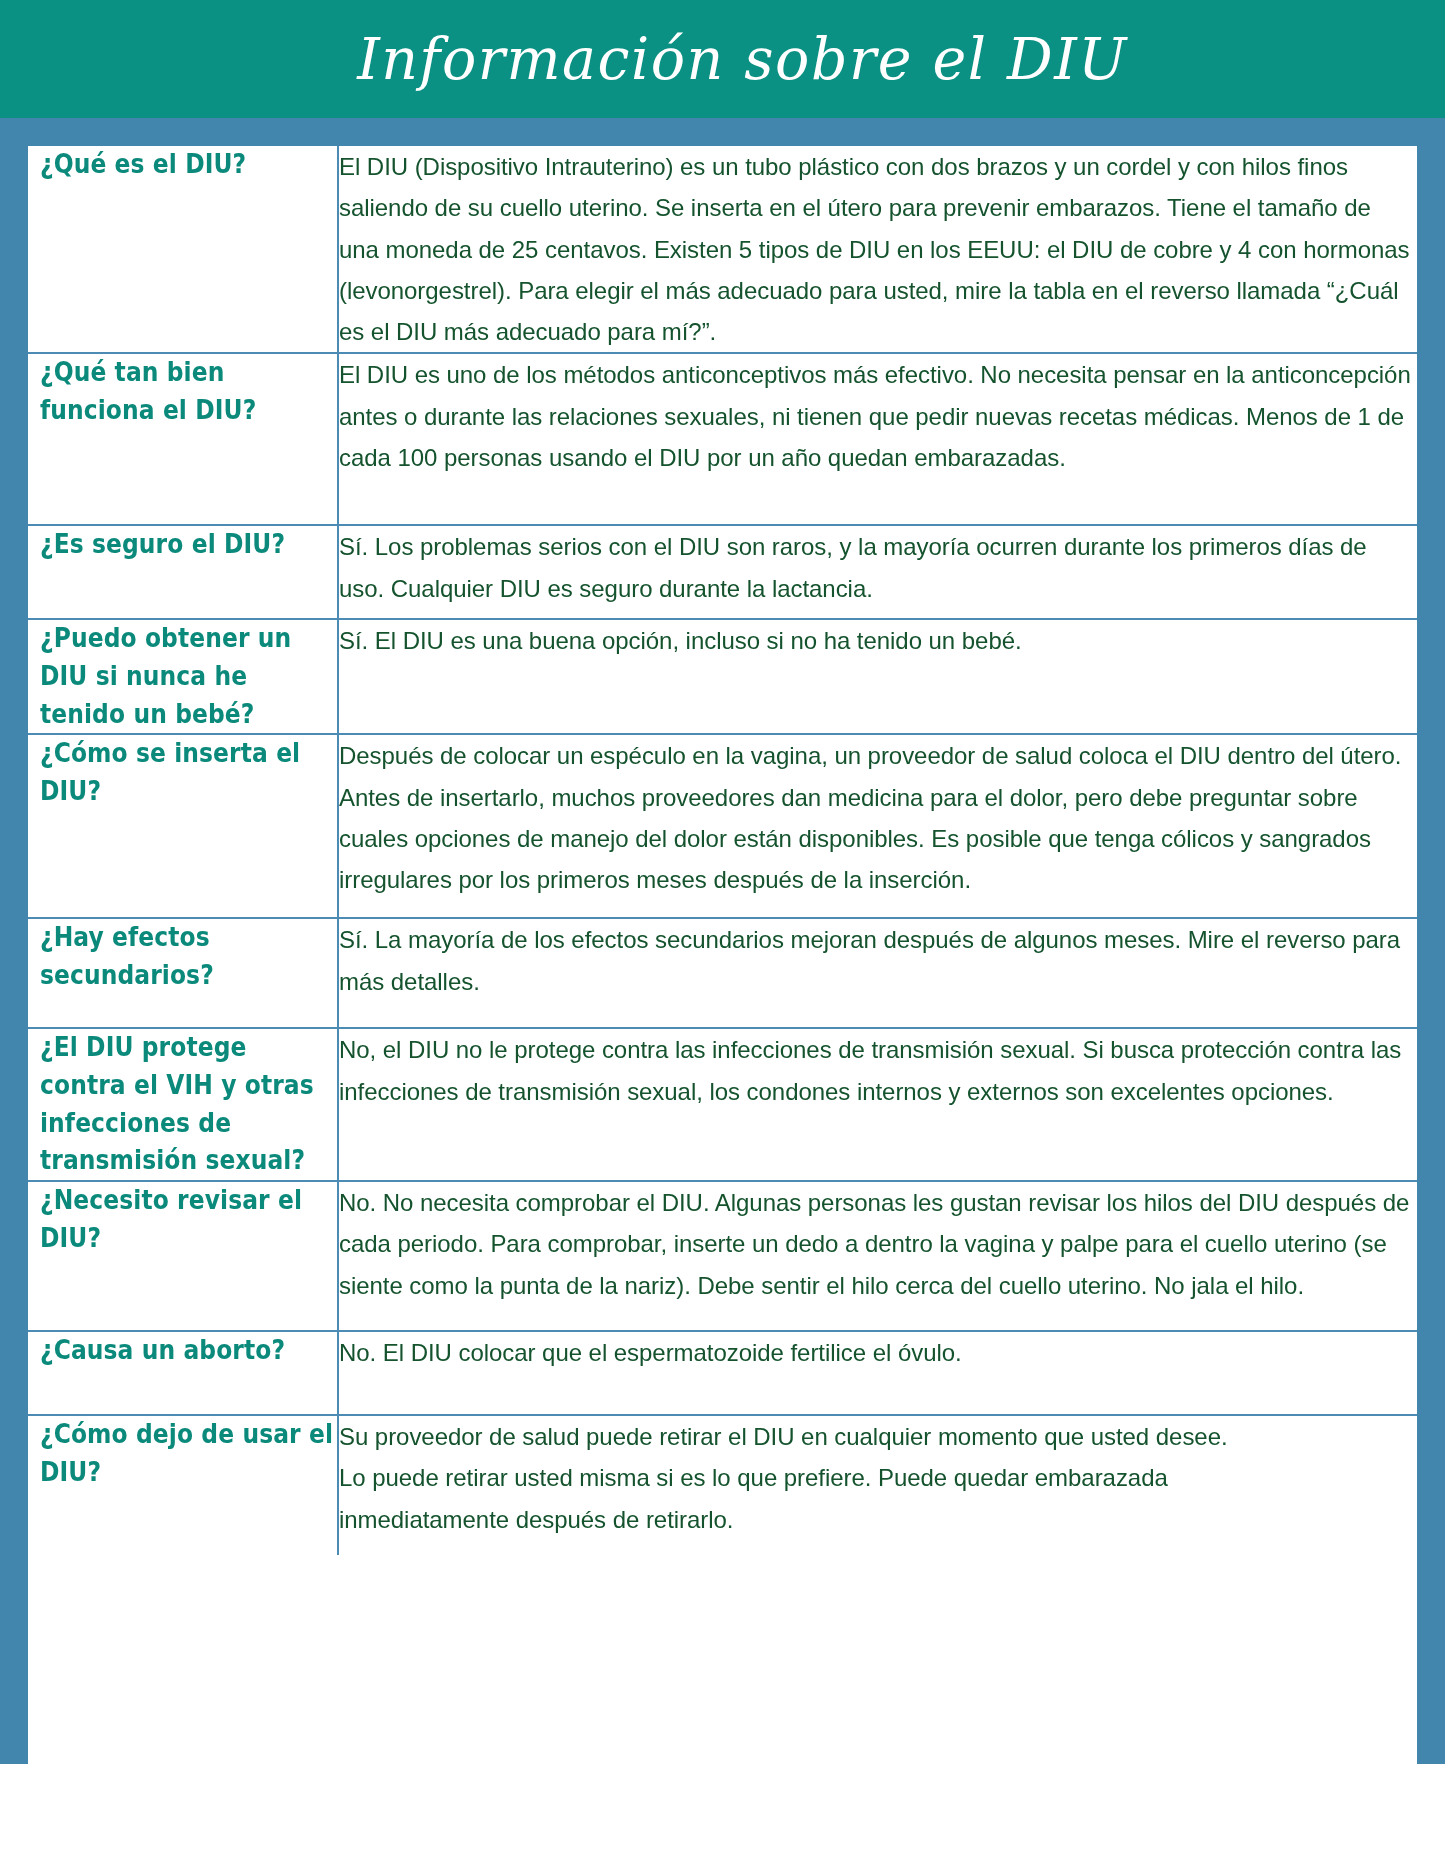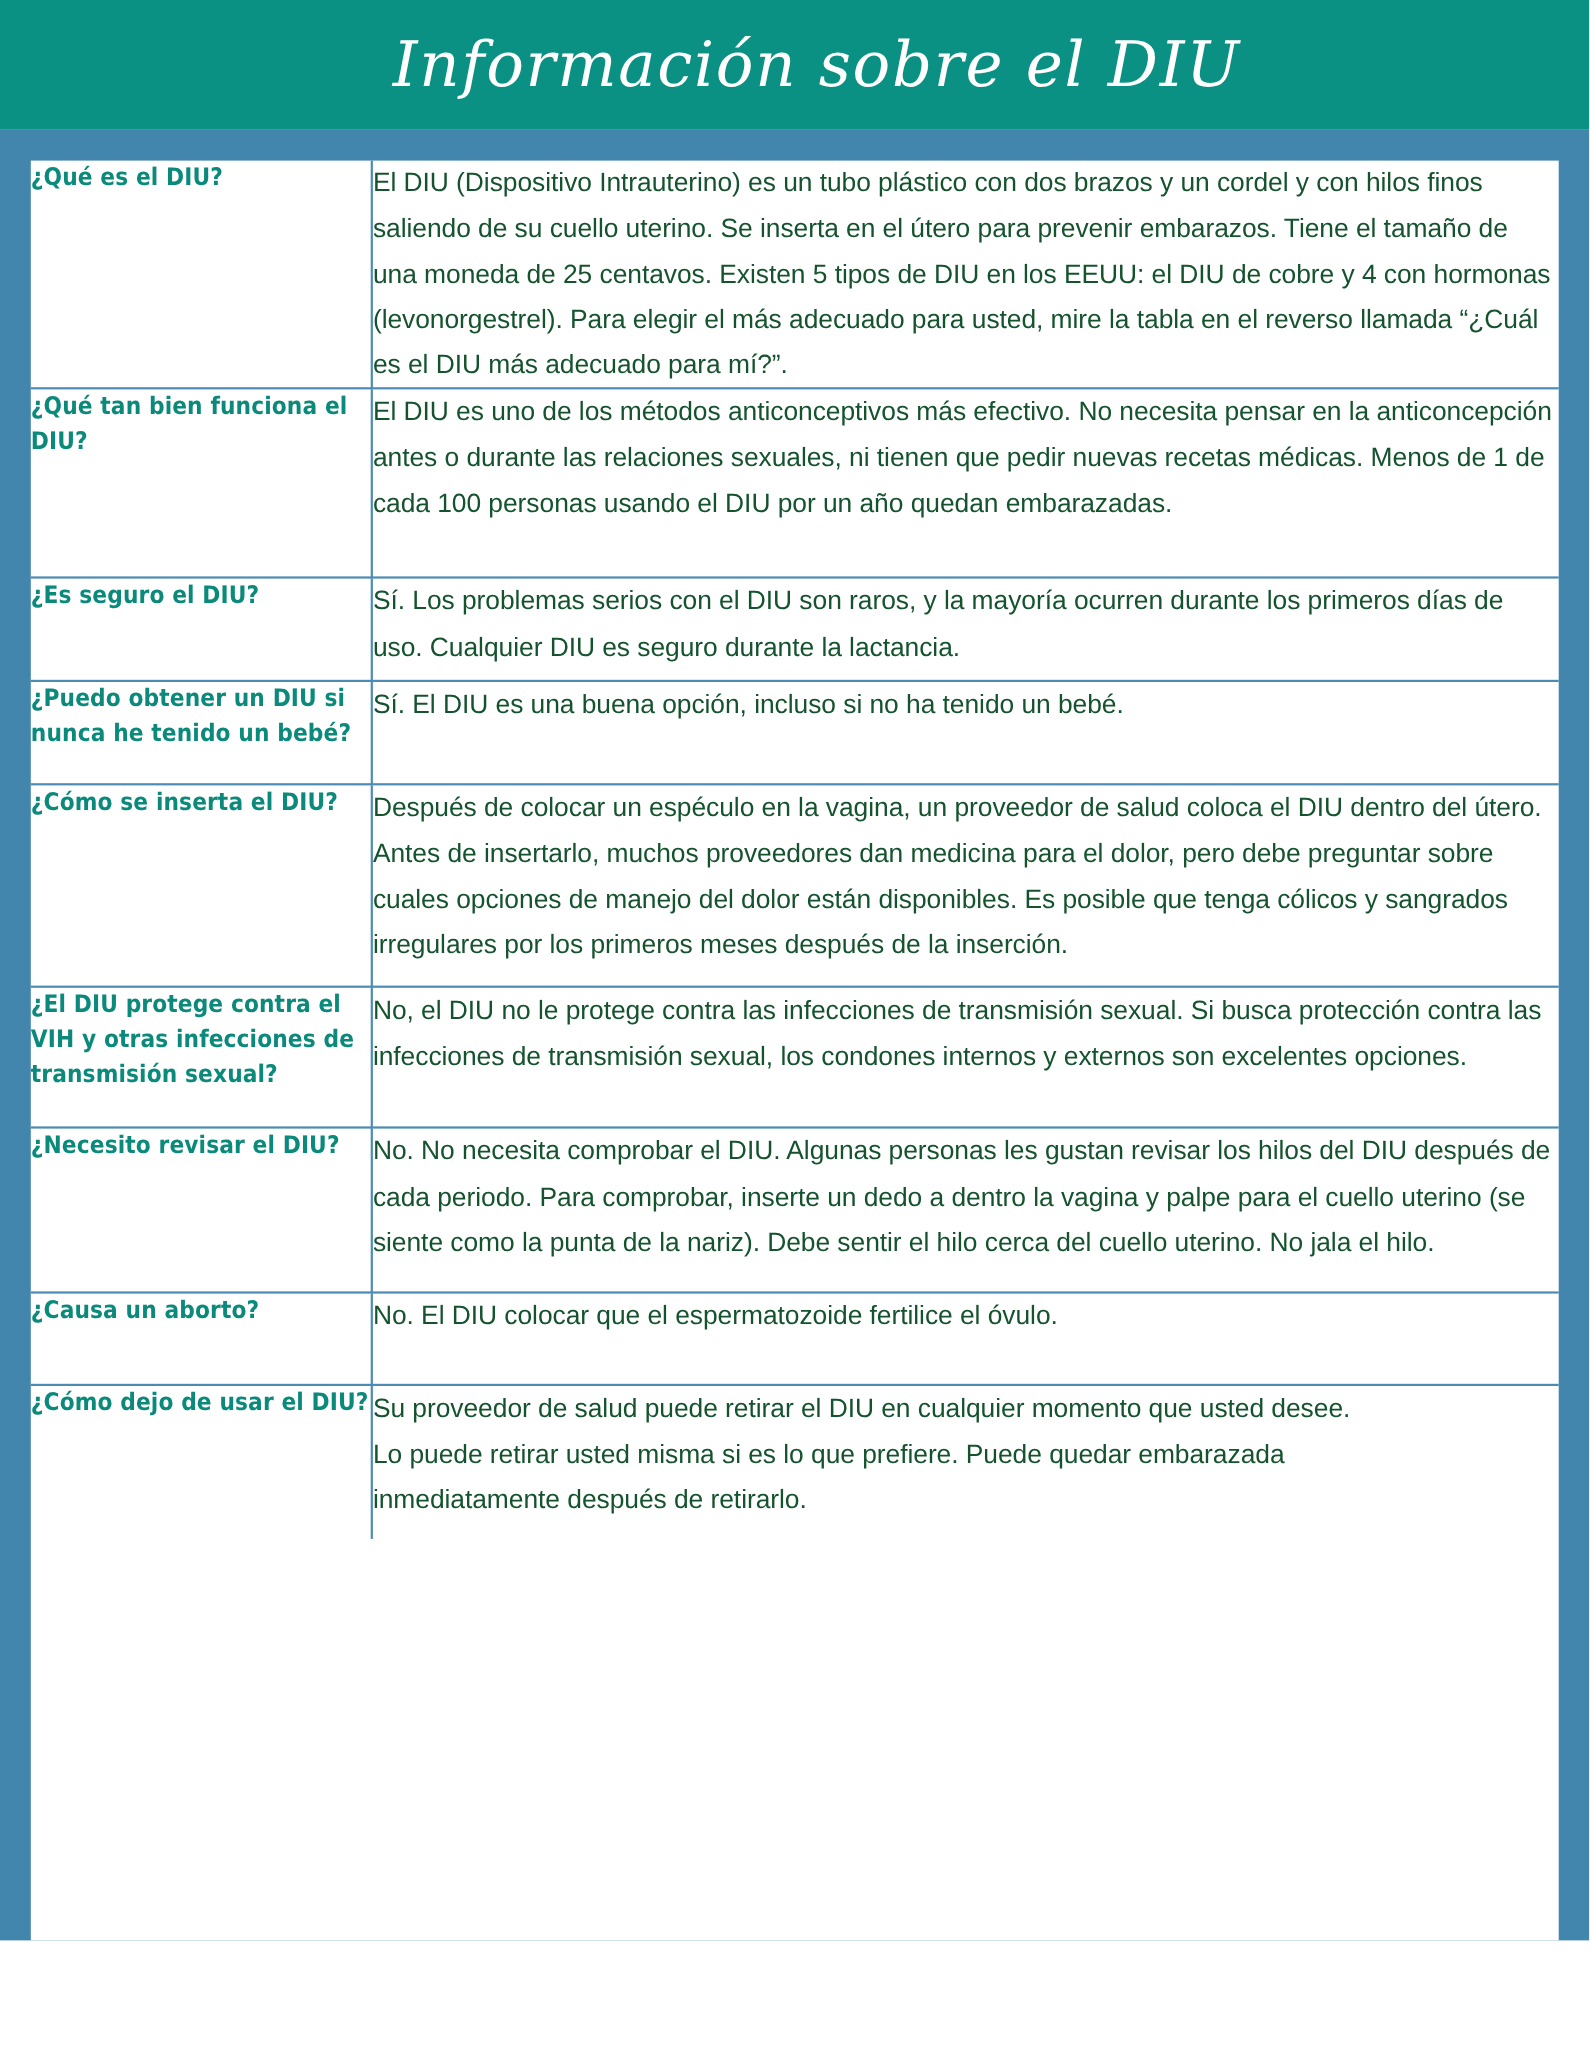--- a/index.html
+++ b/index.html
@@ -76,23 +76,24 @@
     box-sizing: border-box;
   }
   .a-cell {
     padding: 26px 28px 26px 22px;
     box-sizing: border-box;
   }
   .q-text {
     color: #0b8a7c;
     font-family: "DejaVu Sans Condensed", "Liberation Sans Narrow", "Liberation Sans", sans-serif;
     font-weight: bold;
-    font-size: 22px;
+    font-size: 26px;
     line-height: 1.45;
     letter-spacing: 0.1px;
+    padding-left: 12px;
   }
   .a-text {
     color: #14532d;
     font-family: "Liberation Sans", "DejaVu Sans", sans-serif;
     font-size: 24px;
     line-height: 1.72;
     letter-spacing: -0.05px;
   }
   .a-text .ln { display: block; }
 
@@ -167,20 +168,28 @@
 
           <tr class="faq-row" style="height:184px;border-radius:21px;">
             <td class="q-cell">
               <div class="q-text">¿Cómo se inserta el DIU?</div>
             </td>
             <td class="a-cell">
               <div class="a-text">Después de colocar un espéculo en la vagina, un proveedor de salud coloca el DIU dentro del útero. Antes de insertarlo, muchos proveedores dan medicina para el dolor, pero debe preguntar sobre cuales opciones de manejo del dolor están disponibles. Es posible que tenga cólicos y sangrados irregulares por los primeros meses después de la inserción.</div>
             </td>
           </tr>
 
+          <tr class="faq-row" style="height:110px;">
+            <td class="q-cell">
+              <div class="q-text">¿Hay efectos secundarios?</div>
+            </td>
+            <td class="a-cell">
+              <div class="a-text">Sí. La mayoría de los efectos secundarios mejoran después de algunos meses. Mire el reverso para más detalles.</div>
+            </td>
+          </tr>
 
 
           <tr class="faq-row" style="height:128px;">
             <td class="q-cell">
               <div class="q-text">¿El DIU protege contra el VIH y otras infecciones de transmisión sexual?</div>
             </td>
             <td class="a-cell">
               <div class="a-text">No, el DIU no le protege contra las infecciones de transmisión sexual. Si busca protección contra las infecciones de transmisión sexual, los condones internos y externos son excelentes opciones.</div>
             </td>
           </tr>

